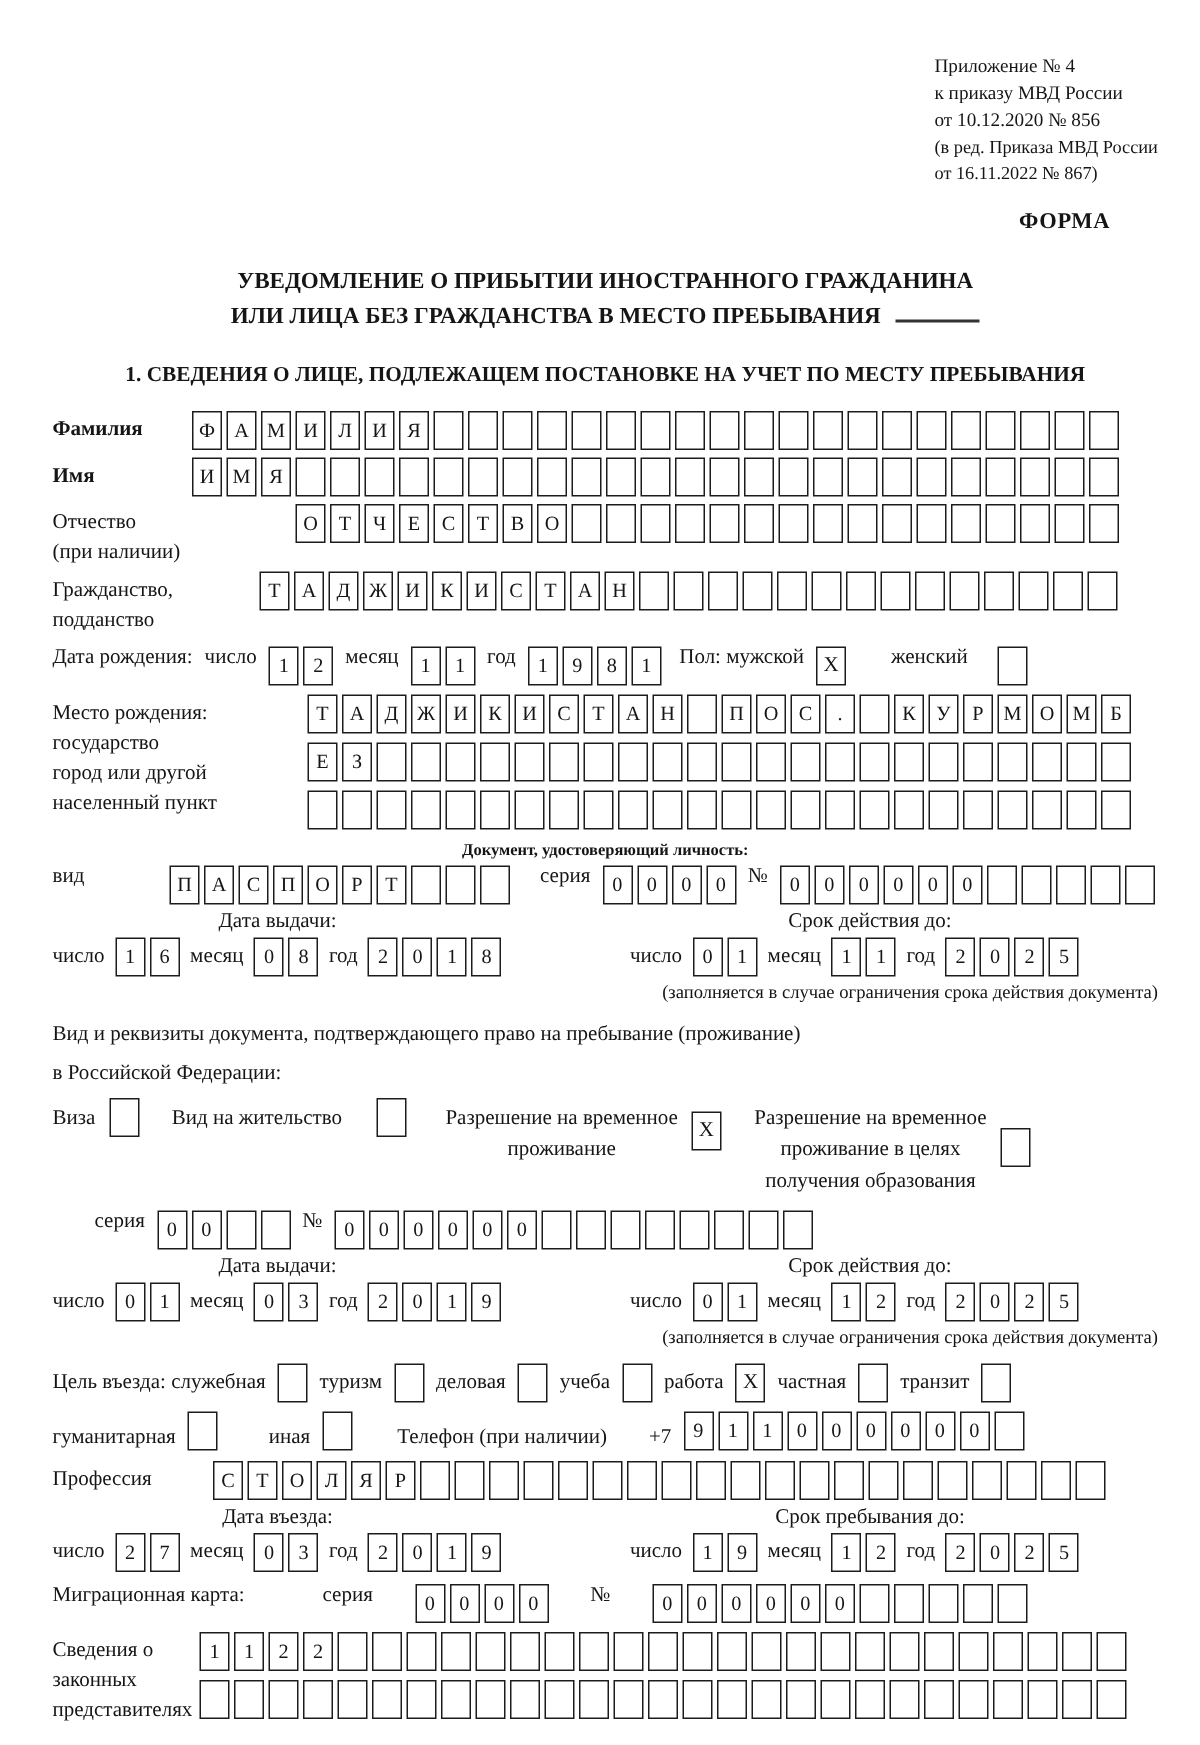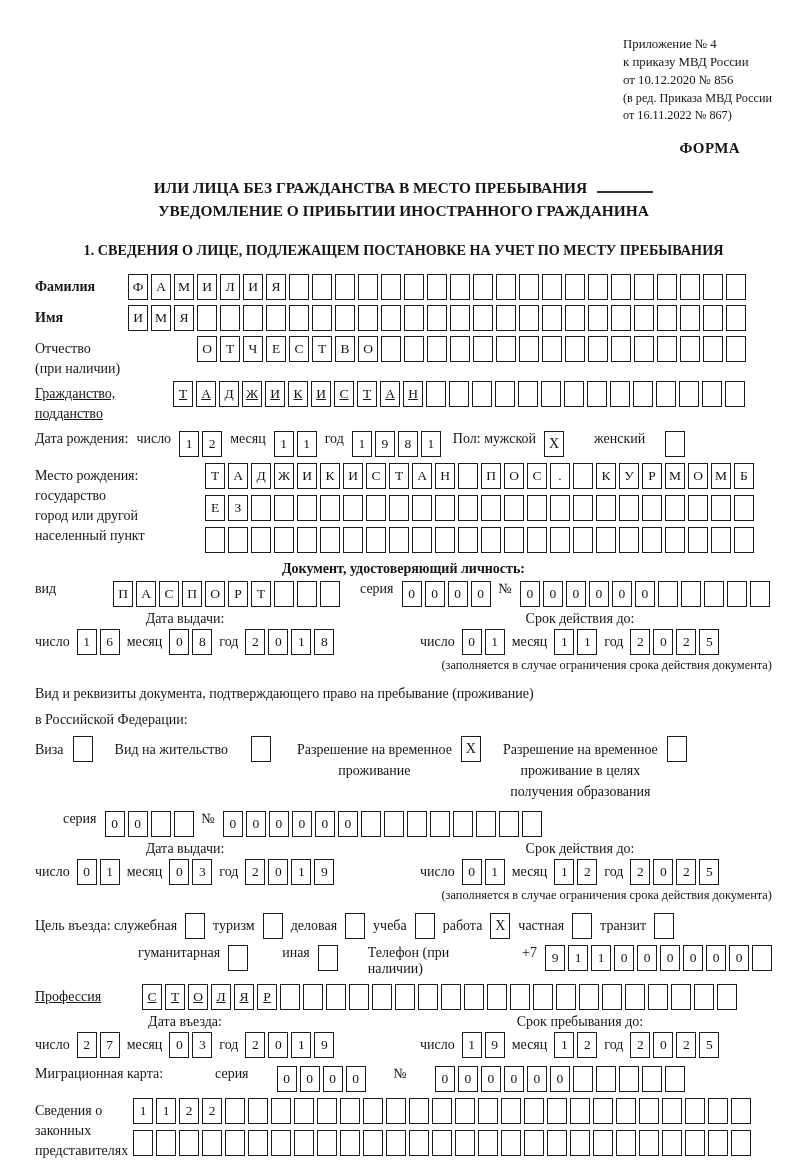--- a/index.html
+++ b/index.html
@@ -26,58 +26,58 @@
 
   .frow{display:flex;align-items:flex-start;margin-top:5px;}
   .flabel{flex:none;line-height:20px;padding-top:3px;}
   .w93{width:93px;font-weight:bold;} .w162{width:162px;} .w138{width:138px;} .w170{width:170px;}
   .w107{width:107px;} .w98{width:98px;} .w70{width:70px;}
   .stack{display:flex;flex-direction:column;gap:6px;}
 
   .inline-row{display:flex;align-items:flex-start;margin-top:7px;gap:8px;flex-wrap:nowrap;}
   .inline-row .lbl{flex:none;}
 
-  .doc-head{text-align:center;font-weight:bold;font-size:14px;margin-top:8px;}
+  .doc-head{text-align:center;font-weight:bold;font-size:11px;margin-top:8px;}
 
   .datepair{display:flex;margin-top:4px;}
   .dp-left{width:385px;flex:none;}
   .dp-right{flex:1;}
   .dp-head{width:300px;text-align:center;margin-bottom:2px;}
   .dp-row{display:flex;align-items:center;gap:7px;}
   .note{font-size:12.4px;text-align:right;margin-top:3px;}
 
   .intro{margin-top:8px;line-height:1.85;}
 
   .optrow{display:flex;align-items:flex-start;margin-top:3px;}
-  .opt{display:flex;align-items:flex-start;gap:9px;}
+  .opt{display:flex;align-items:center;gap:9px;}
   .opt .word{line-height:27px;}
   .opt-lines{text-align:center;line-height:21px;padding-top:3px;}
 
   .goal-row{display:flex;align-items:center;gap:8px;margin-top:10px;}
-  .goal-row2{display:flex;align-items:flex-start;gap:8px;margin-top:6px;margin-left:103px;}
+  .goal-row2{display:flex;align-items:flex-end;gap:8px;margin-top:6px;}
   .gap26{width:18px;flex:none;}
 </style>
 </head>
 <body>
 
 <div class="page">
 
   <div class="req">
     <div>Приложение № 4</div>
     <div>к приказу МВД России</div>
     <div>от 10.12.2020 № 856</div>
     <div class="amend">(в ред. Приказа МВД России</div>
     <div class="amend">от 16.11.2022 № 867)</div>
   </div>
 
   <div class="forma">ФОРМА</div>
 
   <div class="title">
+    <div>УВЕДОМЛЕНИЕ О ПРИБЫТИИ ИНОСТРАННОГО ГРАЖДАНИНА</div>
     <div><span>ИЛИ ЛИЦА БЕЗ ГРАЖДАНСТВА В МЕСТО ПРЕБЫВАНИЯ</span><span class="blank"></span></div>
-    <div>УВЕДОМЛЕНИЕ О ПРИБЫТИИ ИНОСТРАННОГО ГРАЖДАНИНА</div>
   </div>
 
   <div class="sec1">1. СВЕДЕНИЯ О ЛИЦЕ, ПОДЛЕЖАЩЕМ ПОСТАНОВКЕ НА УЧЕТ ПО МЕСТУ ПРЕБЫВАНИЯ</div>
 
   <div class="frow" style="margin-top:15px;">
     <div class="flabel w93">Фамилия</div>
     <div class="boxes">
         <span class="cell">Ф</span>
         <span class="cell">А</span>
         <span class="cell">М</span>
@@ -167,21 +167,21 @@
         <span class="cell"></span>
         <span class="cell"></span>
         <span class="cell"></span>
         <span class="cell"></span>
         <span class="cell"></span>
         <span class="cell"></span>
         <span class="cell"></span>
       </div>
   </div>
 
-  <div class="frow" style="margin-top:2px;text-decoration:underline;">
+  <div class="frow" style="margin-top:2px;">
     <div class="flabel w138">
       <div>Гражданство,</div>
       <div>подданство</div>
     </div>
     <div class="boxes">
         <span class="cell">Т</span>
         <span class="cell">А</span>
         <span class="cell">Д</span>
         <span class="cell">Ж</span>
         <span class="cell">И</span>
@@ -546,21 +546,21 @@
         <span class="cell">0</span>
         <span class="cell">0</span>
         <span class="cell">0</span>
         <span class="cell">0</span>
         <span class="cell">0</span>
         <span class="cell">0</span>
         <span class="cell"></span>
       </span>
   </div>
 
-  <div class="frow" style="margin-top:7px;text-decoration:underline;">
+  <div class="frow" style="margin-top:7px;">
     <div class="flabel w107">Профессия</div>
     <div class="boxes">
         <span class="cell">С</span>
         <span class="cell">Т</span>
         <span class="cell">О</span>
         <span class="cell">Л</span>
         <span class="cell">Я</span>
         <span class="cell">Р</span>
         <span class="cell"></span>
         <span class="cell"></span>

